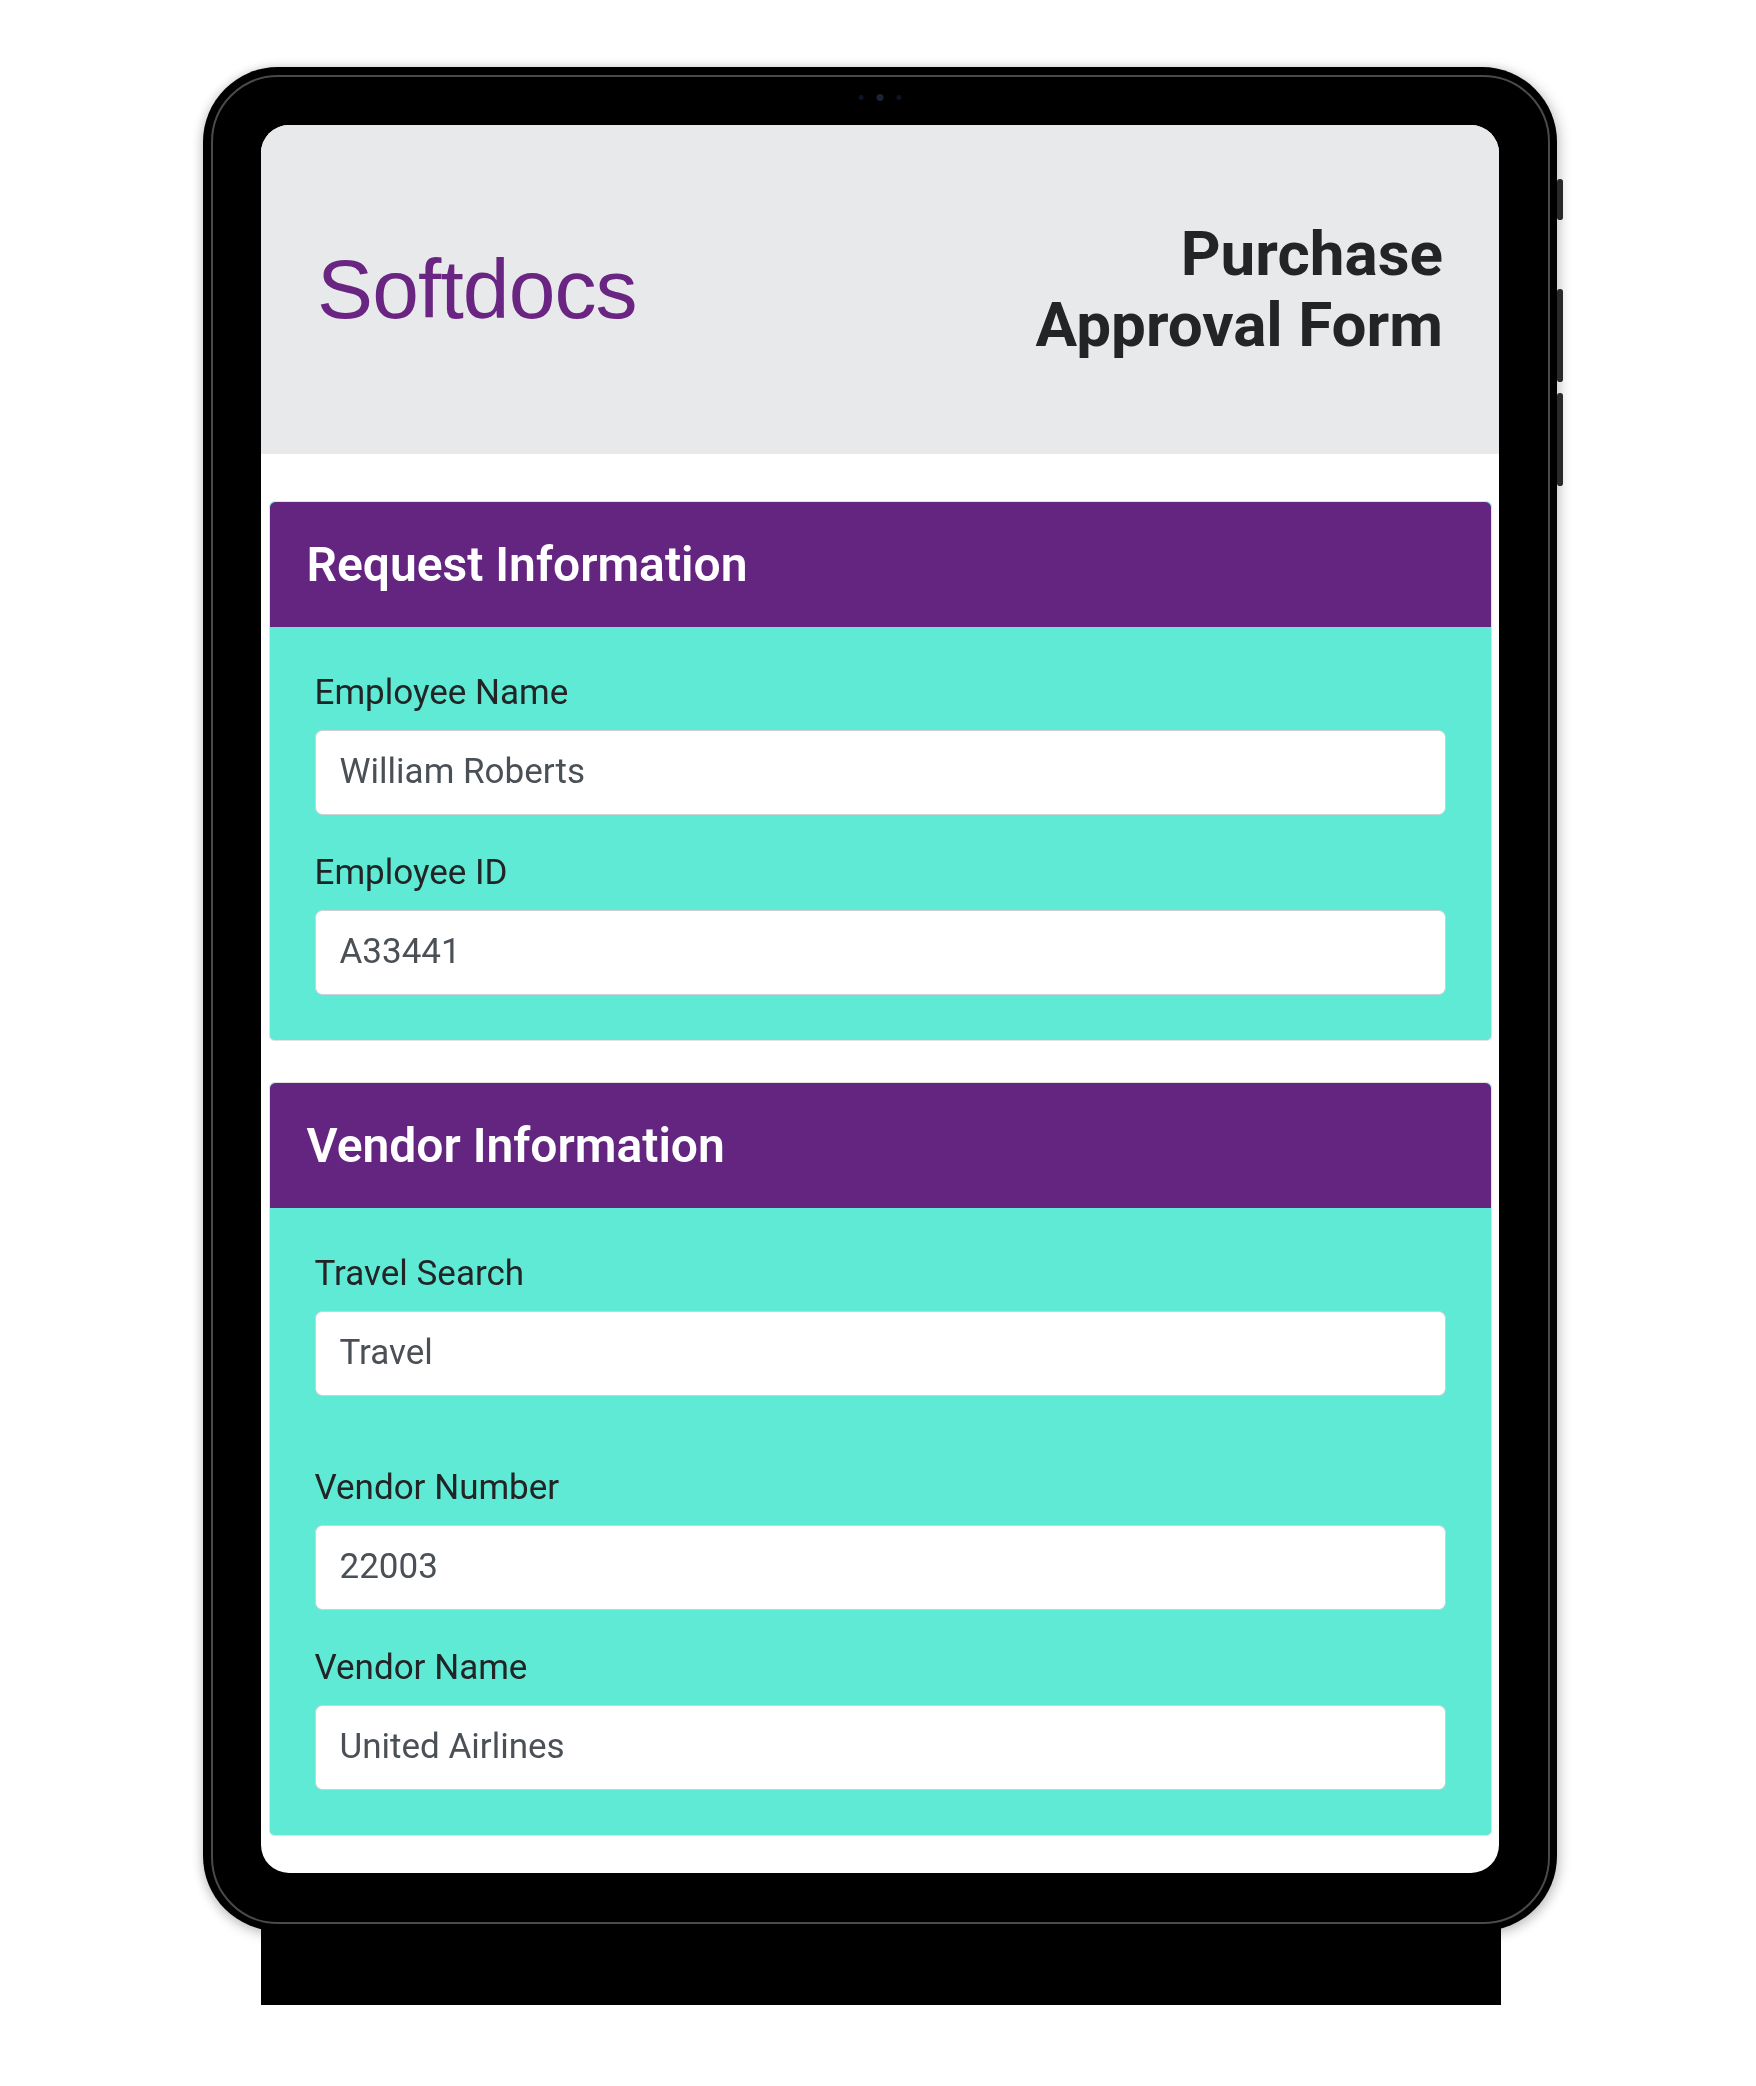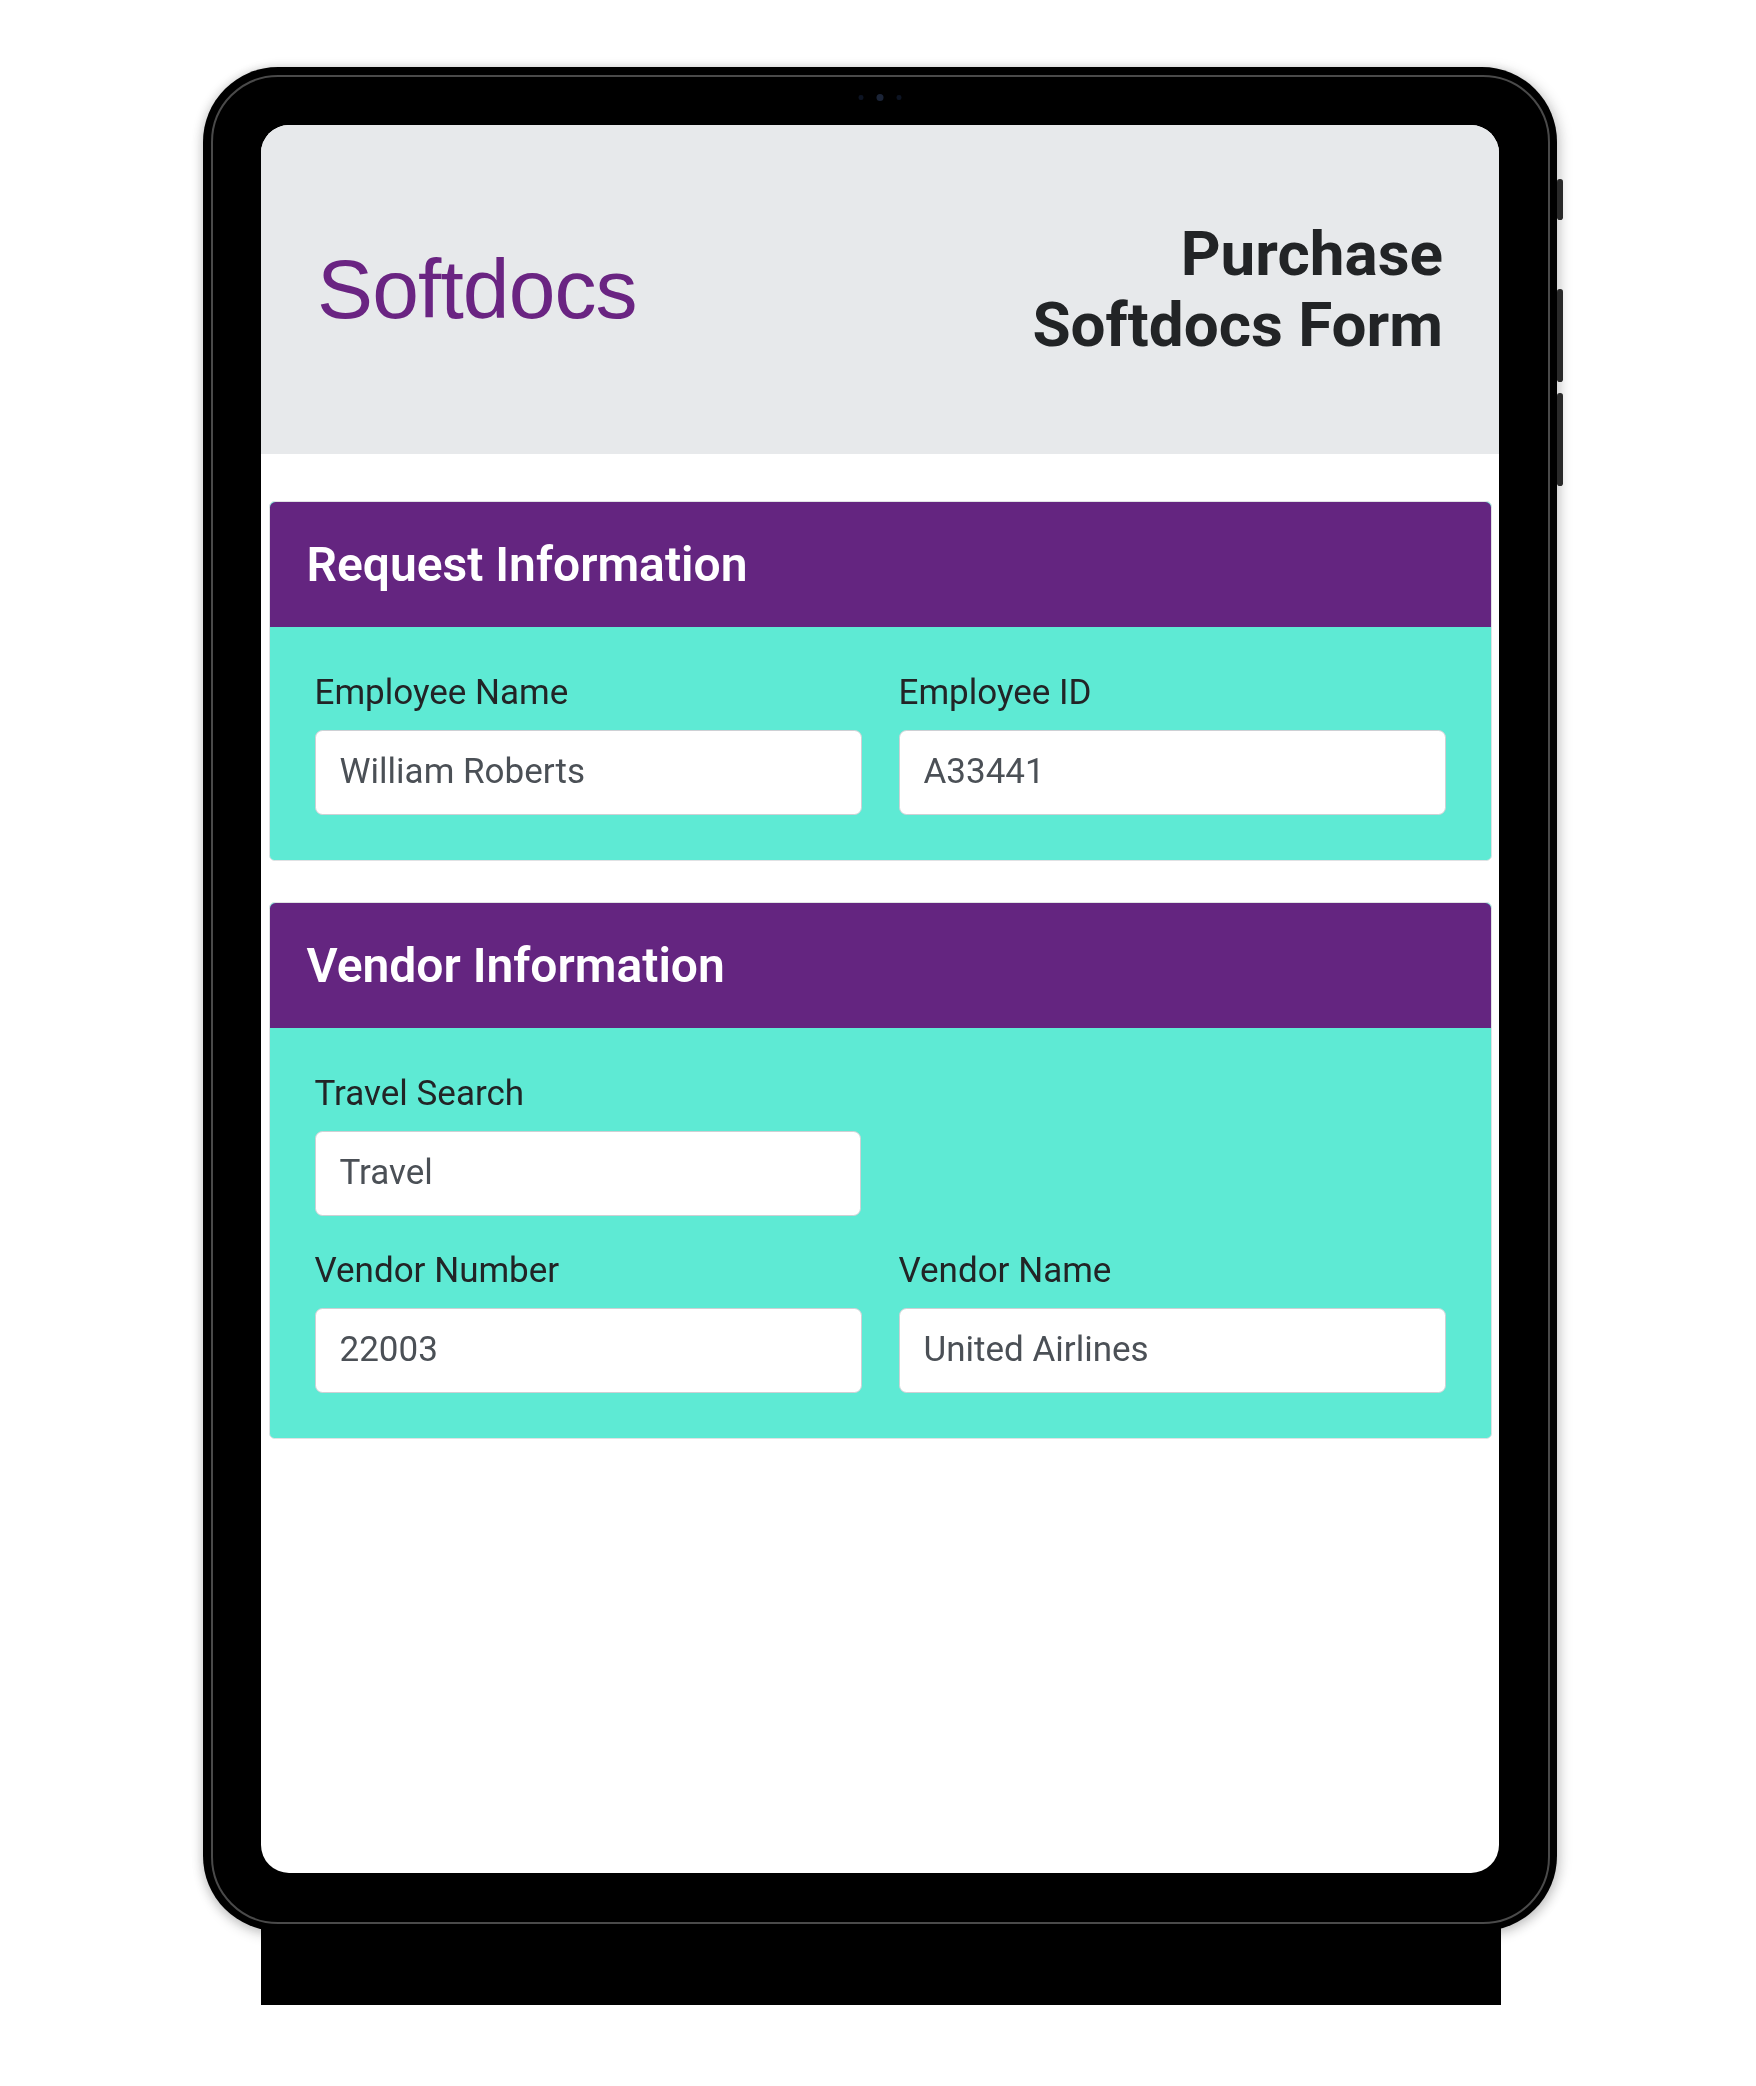--- a/index.html
+++ b/index.html
@@ -132,20 +132,21 @@
   }
 
   .section-body {
     padding: 45px 45px 45px 45px;
   }
 
   .row {
     display: flex;
     gap: 37px;
     margin-bottom: 34px;
+    flex-direction: column;
   }
   .row:last-child{margin-bottom:0;}
 
   .field {
     flex: 1;
     min-width: 0;
   }
   .field.half { flex: 0 0 calc(50% - 18.6px); }
 
   .field-label {
@@ -199,21 +200,21 @@
     <span class="tablet-side-btn three"></span>
 
     <div class="screen">
 
       <div class="form-header">
         <div class="logo">
           <span>Softdocs</span>
         </div>
         <div class="page-title">
           <span>Purchase</span><br>
-          <span>Softdocs Form</span>
+          <span>Approval Form</span>
         </div>
       </div>
 
       <div class="content">
 
         <div class="section">
           <div class="section-header">Request Information</div>
           <div class="section-body">
 
             <div class="row">

